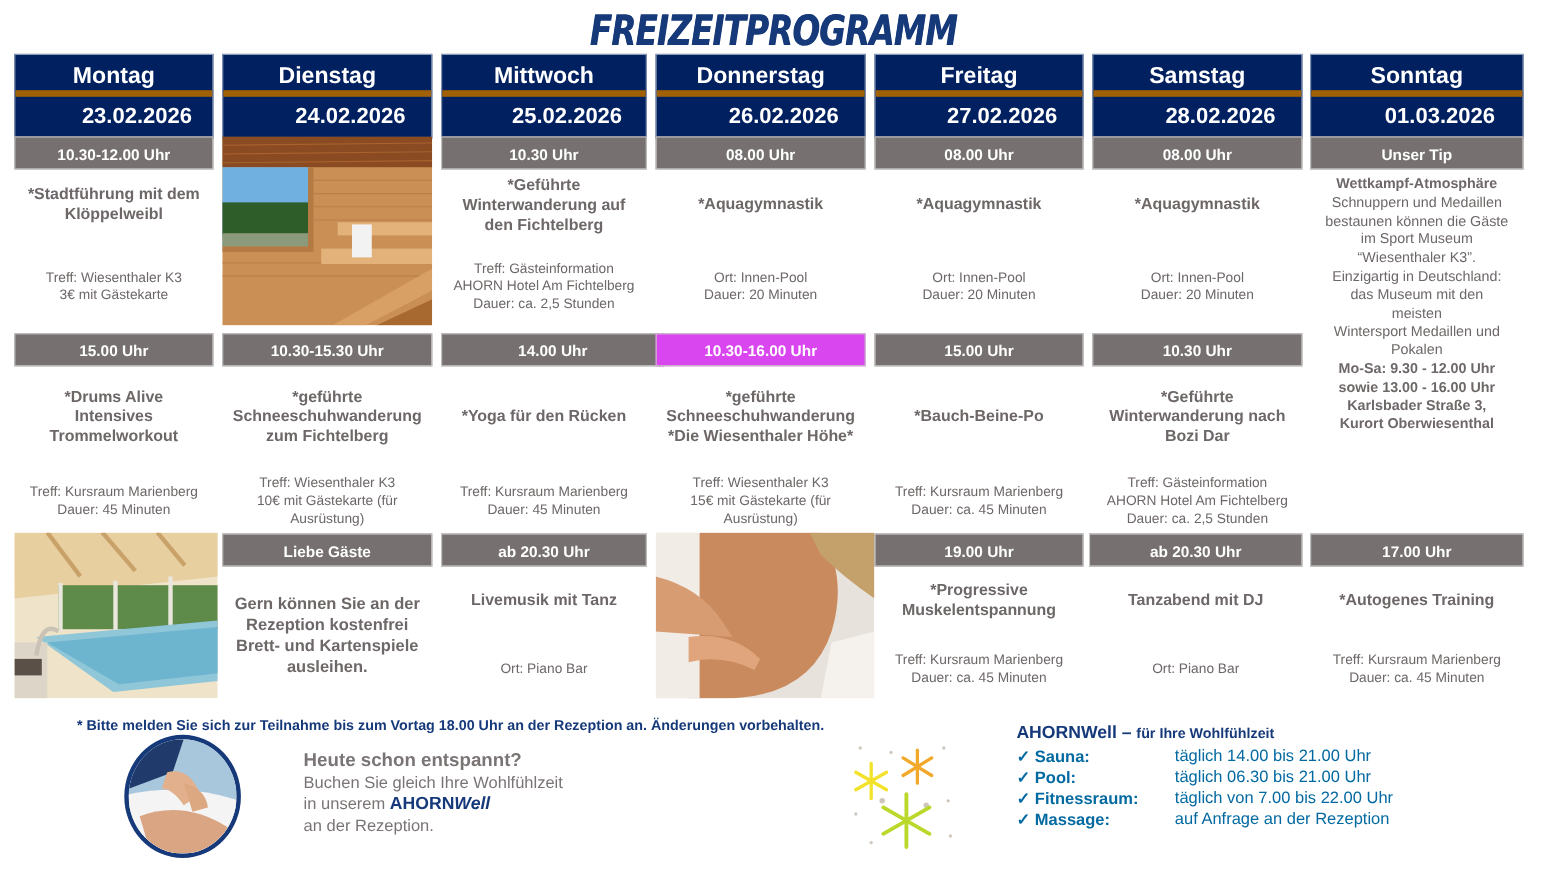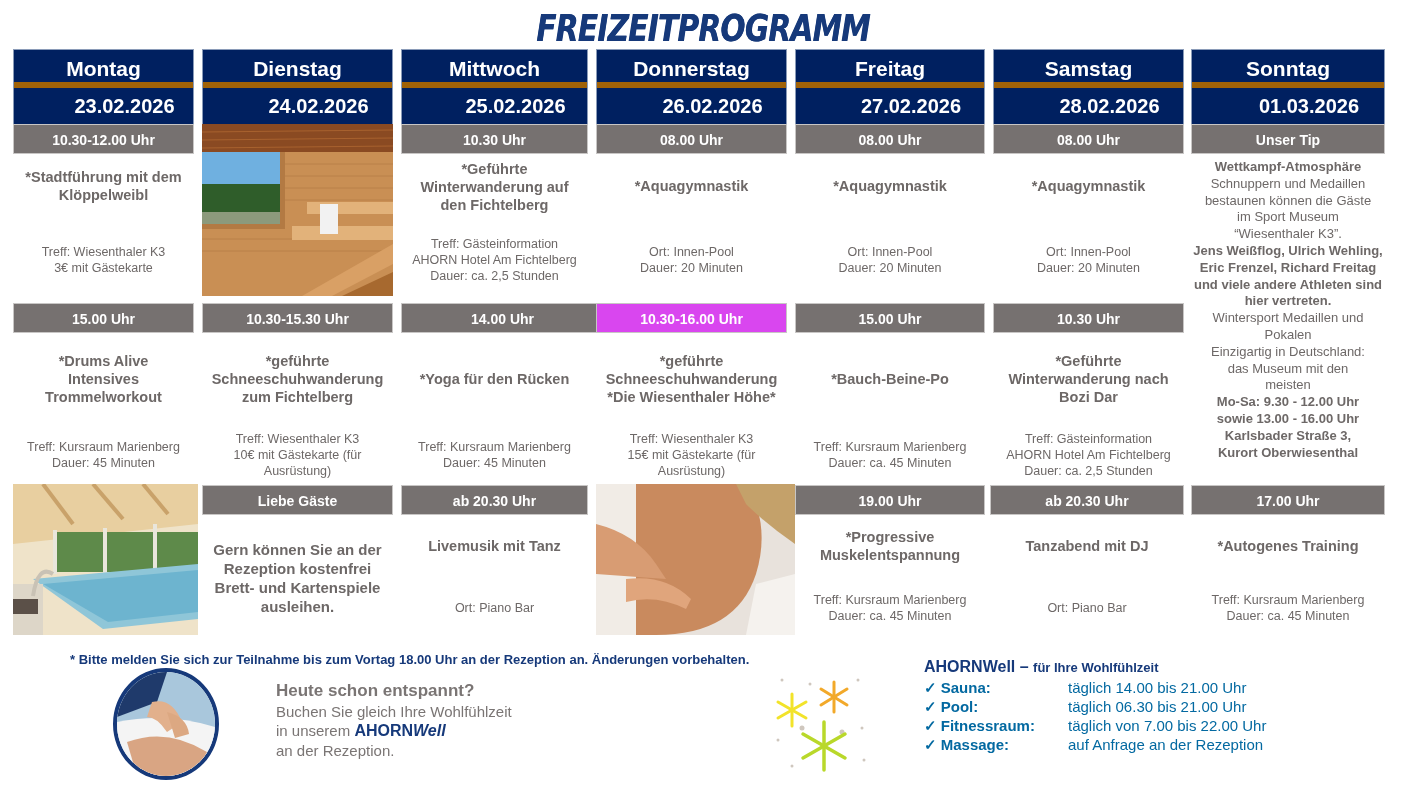--- a/index.html
+++ b/index.html
@@ -158,23 +158,22 @@
 <div class="block info" style="left:993px;top:244px;width:191px">
   <div>Ort: Innen-Pool</div>
   <div>Dauer: 20 Minuten</div>
 </div>
 
 <div class="time" style="left:1191px;top:124px;width:194px">Unser Tip</div>
 
 <div class="tip" style="left:1191px;top:159px;width:194px">
   <div><b>Wettkampf-Atmosphäre</b></div>
   <div style="padding:0 6px">Schnuppern und Medaillen bestaunen können die Gäste im Sport Museum “Wiesenthaler K3”.</div>
-  <div><b>Jens Weißflog, Ulrich Wehling, Eric Frenzel, Richard Freitag und viele andere Athleten sind hier vertreten.</b></div>
+  <div style="padding:0 16px">Einzigartig in Deutschland: das Museum mit den meisten</div>
   <div style="padding:0 4px">Wintersport Medaillen und Pokalen</div>
-  <div style="padding:0 16px">Einzigartig in Deutschland: das Museum mit den meisten</div>
   <div><b>Mo-Sa: 9.30 - 12.00 Uhr</b></div>
   <div><b>sowie 13.00 - 16.00 Uhr</b></div>
   <div><b>Karlsbader Straße 3,</b></div>
   <div><b>Kurort Oberwiesenthal</b></div>
 </div>
 
 <div class="time" style="left:13px;top:303px;width:181px">15.00 Uhr</div>
 <div class="block" style="left:13px;top:352px;width:181px">
   <div class="act" style="padding:0 30px">*Drums Alive Intensives Trommelworkout</div>
 </div>

